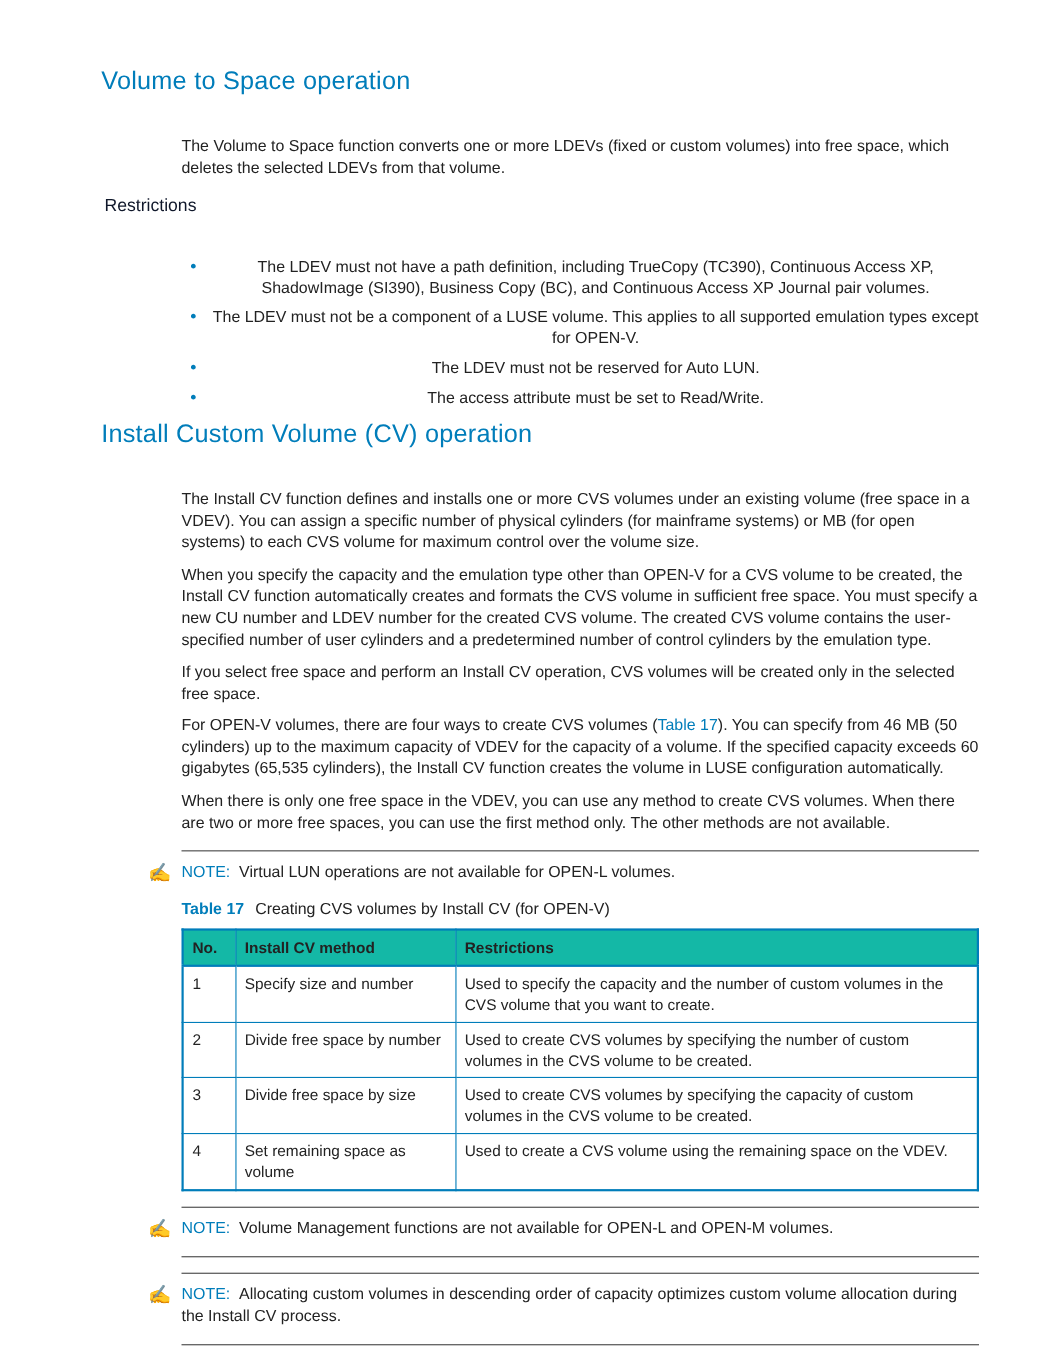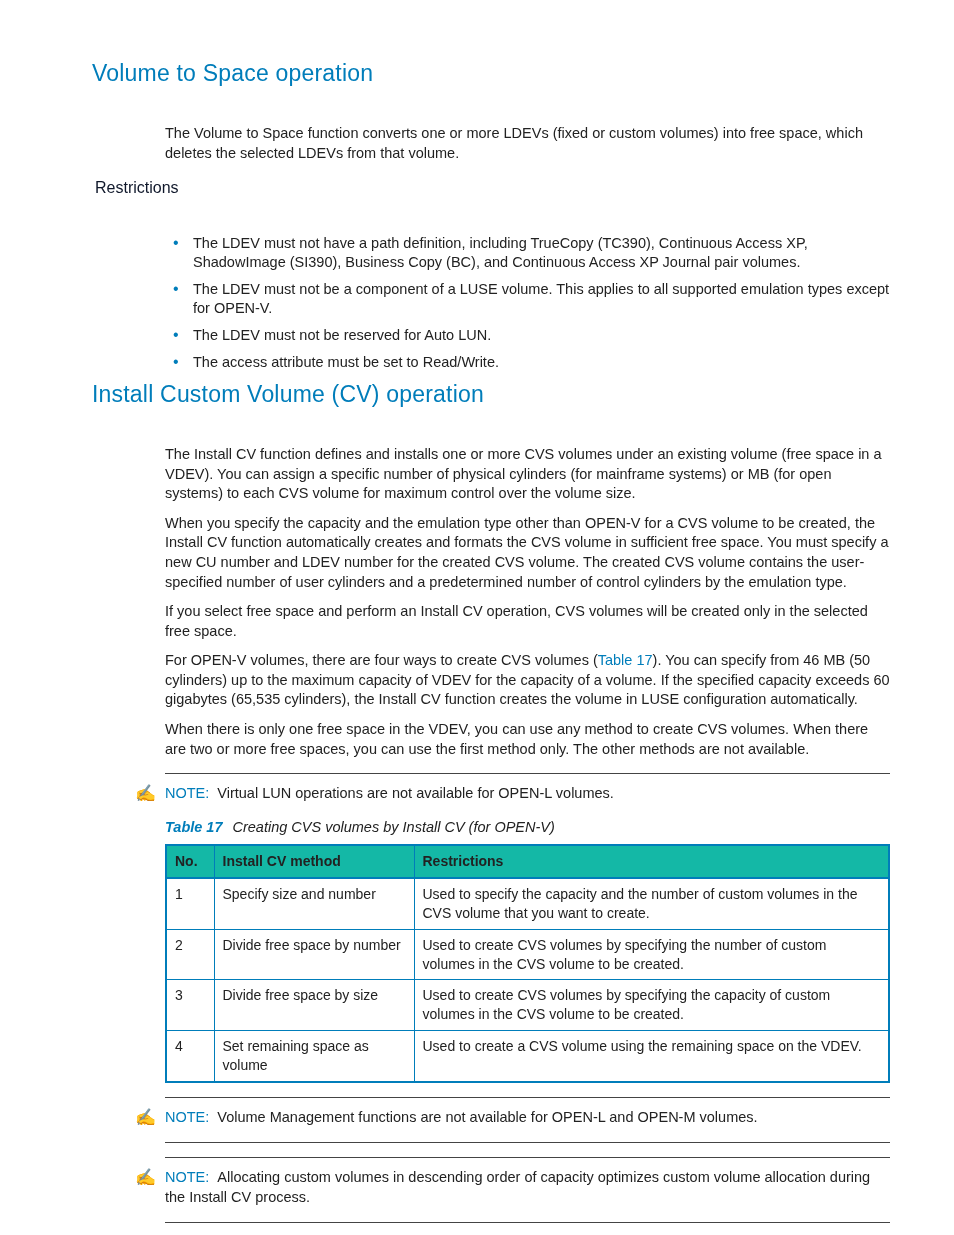--- a/index.html
+++ b/index.html
@@ -22,37 +22,37 @@
     letter-spacing: .2px;
   }
   h3.subsection {
     color: #0f172a;
     font-weight: 400;
     font-size: 16px;
     margin: 14px 0 8px 35px;
   }
   .body-indent { margin-left: 105px; margin-right: 4px; margin-top: 35px; }
   p.para { margin: 6px 0 10px 0; }
-  ul.bullets { list-style: none; margin: 4px 0 6px 0; padding: 0; }
+  ul.bullets { list-style: none; margin: 4px 0 6px 0; padding: 0; text-align: center; }
   ul.bullets > li { position: relative; padding-left: 28px; margin: 4px 0 7px 0; }
   ul.bullets > li::before {
     content: "•"; position: absolute; left: 8px; top: 0;
     color: #007dba; font-size: 16px; line-height: 1.1;
   }
   a.ref { color: #007dba; text-decoration: none; }
   hr.sep { border: none; border-top: 1px solid #444; margin: 14px 0 10px 0; }
   .note-block { margin: 6px 0 6px 0; position: relative; padding-left: 0; }
   .note-row { display: flex; align-items: flex-start; }
   .note-icon {
     flex: 0 0 auto; width: 22px; text-align: left; color: #444;
     font-size: 17px; line-height: 1.2; margin-left: -30px; margin-right: 8px;
   }
   .note-label { color: #007dba; font-weight: 400; margin-right: 8px; }
   .note-text { flex: 1 1 auto; }
-  .table-caption { margin: 14px 0 6px 0; font-style: italic; }
+  .table-caption { margin: 14px 0 6px 0; }
   .table-caption .tbl-label { color: #007dba; font-weight: 700; margin-right: 10px; }
   table.cvs {
     width: 100%;
     border-collapse: collapse;
     border: 2px solid #007dba;
     table-layout: fixed;
   }
   table.cvs col.col-no   { width: 48px; }
   table.cvs col.col-meth { width: 200px; }
   table.cvs col.col-desc { width: auto; }

